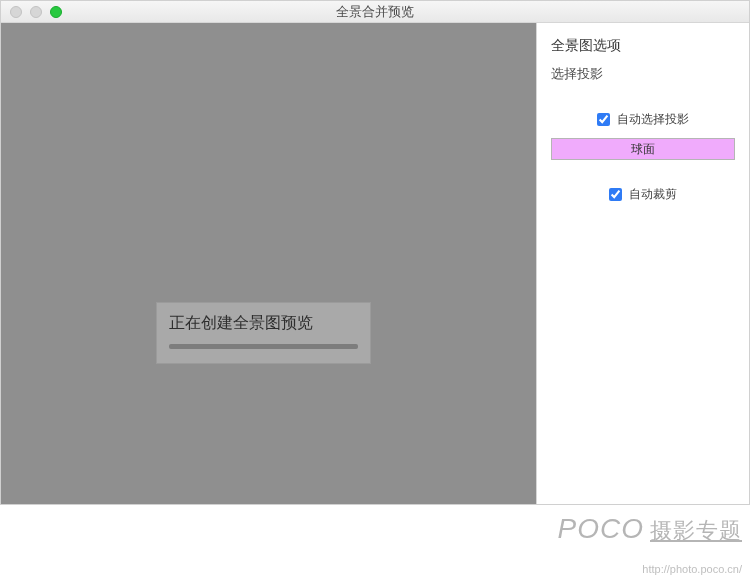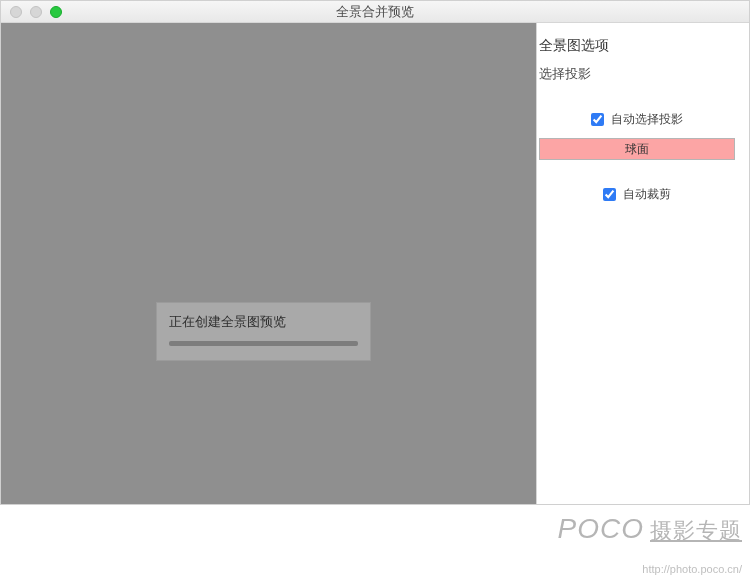--- a/index.html
+++ b/index.html
@@ -43,35 +43,35 @@
   }
   .progress-box {
     position: absolute;
     left: 155px; top: 279px;
     width: 215px;
     background: #a9a9a9;
     border: 1px solid rgba(0,0,0,0.08);
     padding: 10px 12px 14px 12px;
   }
   .progress-label {
-    font-size: 13px; color: #2e2e2e;
+    font-size: 16px; color: #2e2e2e;
     margin-bottom: 10px;
   }
   .progress-track {
     width: 100%; height: 5px;
     background: #7d7d7d;
     border-radius: 2px;
     position: relative;
   }
   .side-panel {
     width: 213px;
     background: #ffffff;
     border-left: 1px solid #d6d6d6;
     display: flex; flex-direction: column;
-    padding: 14px 14px 12px 2px;
+    padding: 14px 14px 12px 14px;
     position: relative;
   }
   .panel-heading {
     font-size: 14px; color: #3a3a3a;
     margin-bottom: 10px;
   }
   .panel-sub {
     font-size: 13px; color: #4a4a4a;
     margin-bottom: 28px;
   }
@@ -82,21 +82,21 @@
   }
   .check-row input[type=checkbox] {
     width: 13px; height: 13px;
     accent-color: #2f7bf5;
     margin-right: 7px;
   }
   .proj-btn {
     width: 100%;
     height: 22px;
     border: 1px solid #b5b5b5;
-    background: #fca5a5;
+    background: #f0abfc;
     font-size: 12px;
     color: #333;
     margin-bottom: 8px;
     cursor: pointer;
   }
   .proj-btn:last-of-type { margin-bottom: 0; }
   .gap-big { height: 26px; }
   .footer {
     position: absolute;
     left: 14px; right: 14px; bottom: 14px;

